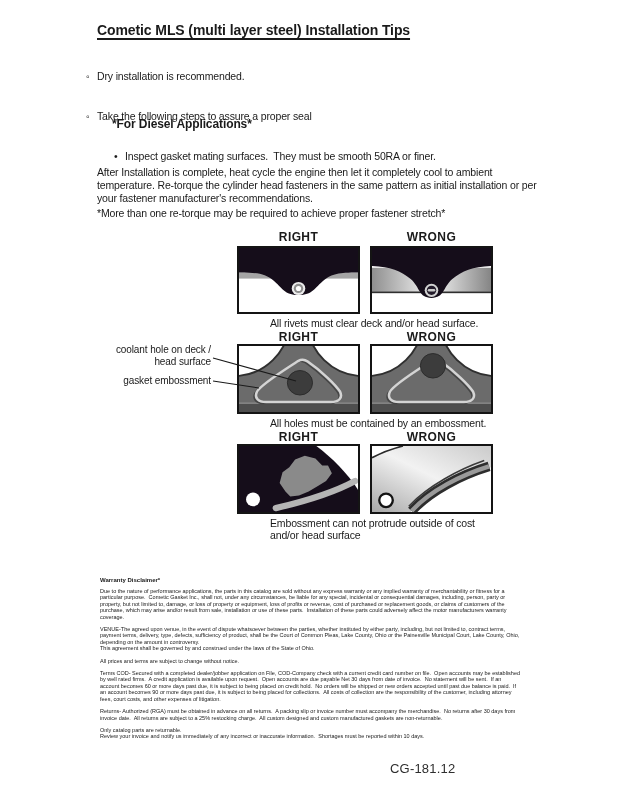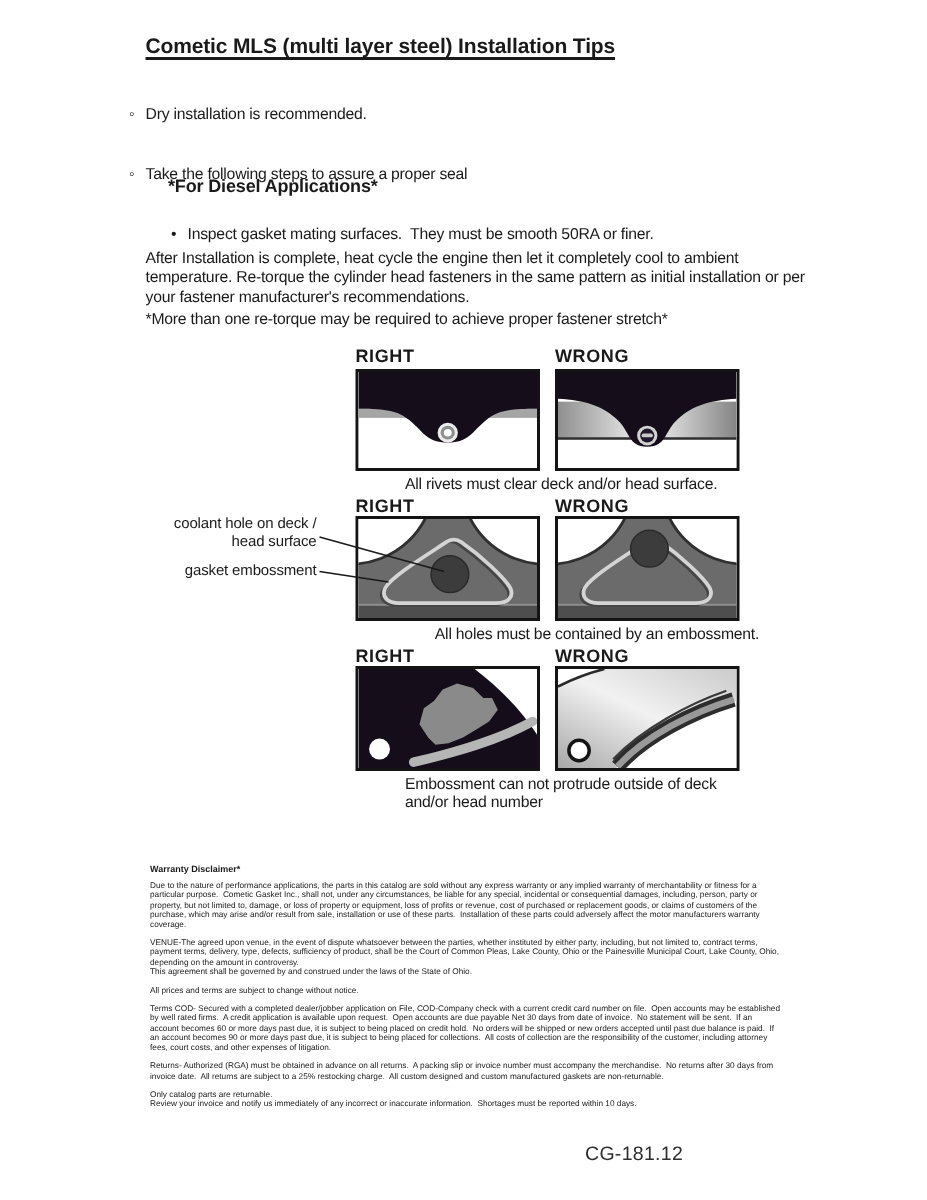--- a/index.html
+++ b/index.html
@@ -7,21 +7,21 @@
         font-family:"Liberation Sans",sans-serif;color:#1a1a1a;overflow:hidden;}
   .abs{position:absolute;}
   .title{font-size:14px;font-weight:bold;text-decoration:underline;
          text-decoration-thickness:1.5px;text-underline-offset:3px;letter-spacing:-0.1px;}
   .body-text{font-size:10.5px;line-height:13.2px;letter-spacing:-0.15px;white-space:pre-wrap;}
   .bullet{position:relative;padding-left:9px;}
   .bullet::before{content:"◦";position:absolute;left:-2px;top:0;}
   .sub-bullet{position:relative;margin-left:28px;padding-left:9px;}
   .sub-bullet::before{content:"•";position:absolute;left:-2px;top:0;}
   .section-heading{font-size:12px;font-weight:bold;letter-spacing:-0.1px;}
-  .fig-label{font-size:12px;font-weight:bold;letter-spacing:0.4px;text-align:left;width:123px;}
+  .fig-label{font-size:12px;font-weight:bold;letter-spacing:0.4px;text-align:center;width:123px;}
   .figbox{width:123px;border:2px solid #141414;box-sizing:border-box;background:#fff;}
   .figbox svg{display:block;width:100%;height:100%;}
   .caption{font-size:10.5px;letter-spacing:-0.15px;white-space:pre-wrap;margin-left:33px;}
   .callout{font-size:10px;line-height:11.5px;text-align:right;letter-spacing:-0.1px;}
   .disc-wrap{width:422px;}
   .disc{font-size:5.5px;line-height:6.4px;white-space:pre-wrap;margin:0 0 6px 0;}
   .disc.tight{margin-bottom:0;}
   .disc-heading{font-size:6px;font-weight:bold;margin:0 0 5px 0;}
   .docnum{font-size:13px;color:#2e2e2e;letter-spacing:0.2px;}
   .overlay{position:absolute;left:0;top:0;width:618px;height:800px;pointer-events:none;}
@@ -100,21 +100,21 @@
       <rect width="123" height="70" fill="#6b6b6b"></rect>
       <rect y="60" width="123" height="1.4" fill="#8f8f8f"></rect>
       <rect y="61.4" width="123" height="8.6" fill="#4e4e4e"></rect>
       <circle cx="-6" cy="-26" r="58" fill="#ffffff" stroke="#2f2f2f" stroke-width="2"></circle>
       <circle cx="129" cy="-26" r="58" fill="#ffffff" stroke="#2f2f2f" stroke-width="2"></circle>
       <path d="M61,16 C64.5,14 67.5,14 71,16.5 C85,26.5 100,41 104.5,48.5 C107.5,55 103,59.5 95,59.5 L28,59.5 C20,59.5 15.5,55 18.5,48.5 C23,40.5 47,25.5 61,16 Z" fill="none" stroke="#454545" stroke-width="1.6" transform="translate(-2,1.5)"></path>
       <path d="M61,16 C64.5,14 67.5,14 71,16.5 C85,26.5 100,41 104.5,48.5 C107.5,55 103,59.5 95,59.5 L28,59.5 C20,59.5 15.5,55 18.5,48.5 C23,40.5 47,25.5 61,16 Z" fill="none" stroke="#d4d4d4" stroke-width="2.6"></path>
       <circle cx="63" cy="21" r="13" fill="#3c3c3c" stroke="#2a2a2a" stroke-width="1"></circle>
     </svg>
   </div>
-  <div class="abs caption" style="left:237px;top:417px;width:256px;text-align:center;">All holes must be contained by an embossment.</div>
+  <div class="abs caption" style="left:237px;top:417px;width:256px;text-align:left;">All holes must be contained by an embossment.</div>
 
   <div class="abs fig-label" style="left:237px;top:430px;">RIGHT</div>
   <div class="abs fig-label" style="left:370px;top:430px;">WRONG</div>
 
   <div class="abs figbox" style="left:237px;top:444px;height:70px;">
     <svg viewBox="0 0 123 68" preserveAspectRatio="none">
       <rect width="123" height="68" fill="#ffffff"></rect>
       <path d="M0,0 H80 C96,12 112,28 123,45 V68 H0 Z" fill="#150d1a"></path>
       <path d="M38,64 C68,57 96,49 120,36" stroke="#b5b5b5" stroke-width="6.5" fill="none" stroke-linecap="round"></path>
       <path d="M48,47 L42,38 L45,27 L52,22 L58,14 L68,10 L79,13 L86,20 L92,20 L96,28 L90,36 L82,41 L72,47 L62,51 L53,52 Z" fill="#8a8a8a"></path>
@@ -132,21 +132,21 @@
       </defs>
       <rect width="123" height="68" fill="#ffffff"></rect>
       <path d="M0,12 Q16,4 32,0 H123 V22 C94,30 60,46 40,68 H0 Z" fill="url(#g3w)"></path>
       <path d="M0,12 Q16,4 32,0" stroke="#2a2a2a" stroke-width="1.8" fill="none"></path>
       <path d="M121,21 C93,29.5 60,46 41,67" stroke="#2d2d2d" stroke-width="10" fill="none"></path>
       <path d="M121,21 C93,29.5 60,46 41,67" stroke="#9a9a9a" stroke-width="4.5" fill="none"></path>
       <path d="M116,15 C90,24 58,41 38,62" stroke="#3a3a3a" stroke-width="1.5" fill="none"></path>
       <circle cx="14.5" cy="56" r="7" fill="#ffffff" stroke="#141414" stroke-width="2.4"></circle>
     </svg>
   </div>
-  <div class="abs caption" style="left:237px;top:517px;width:235px;">Embossment can not protrude outside of deck and/or head number</div>
+  <div class="abs caption" style="left:237px;top:517px;width:235px;">Embossment can not protrude outside of cost and/or head surface</div>
 
   <svg class="overlay" viewBox="0 0 618 800">
     <line x1="213" y1="358" x2="296" y2="381" stroke="#1a1a1a" stroke-width="1.1"></line>
     <line x1="213" y1="381" x2="259" y2="388" stroke="#1a1a1a" stroke-width="1.1"></line>
   </svg>
 
   <div class="abs disc-wrap" style="left:100px;top:577px;">
     <p class="disc-heading">Warranty Disclaimer*</p>
     <p class="disc">Due to the nature of performance applications, the parts in this catalog are sold without any express warranty or any implied warranty of merchantability or fitness for a particular purpose.  Cometic Gasket Inc., shall not, under any circumstances, be liable for any special, incidental or consequential damages, including, person, party or property, but not limited to, damage, or loss of property or equipment, loss of profits or revenue, cost of purchased or replacement goods, or claims of customers of the purchase, which may arise and/or result from sale, installation or use of these parts.  Installation of these parts could adversely affect the motor manufacturers warranty coverage.</p>
     <p class="disc tight">VENUE-The agreed upon venue, in the event of dispute whatsoever between the parties, whether instituted by either party, including, but not limited to, contract terms, payment terms, delivery, type, defects, sufficiency of product, shall be the Court of Common Pleas, Lake County, Ohio or the Painesville Municipal Court, Lake County, Ohio, depending on the amount in controversy.</p>

